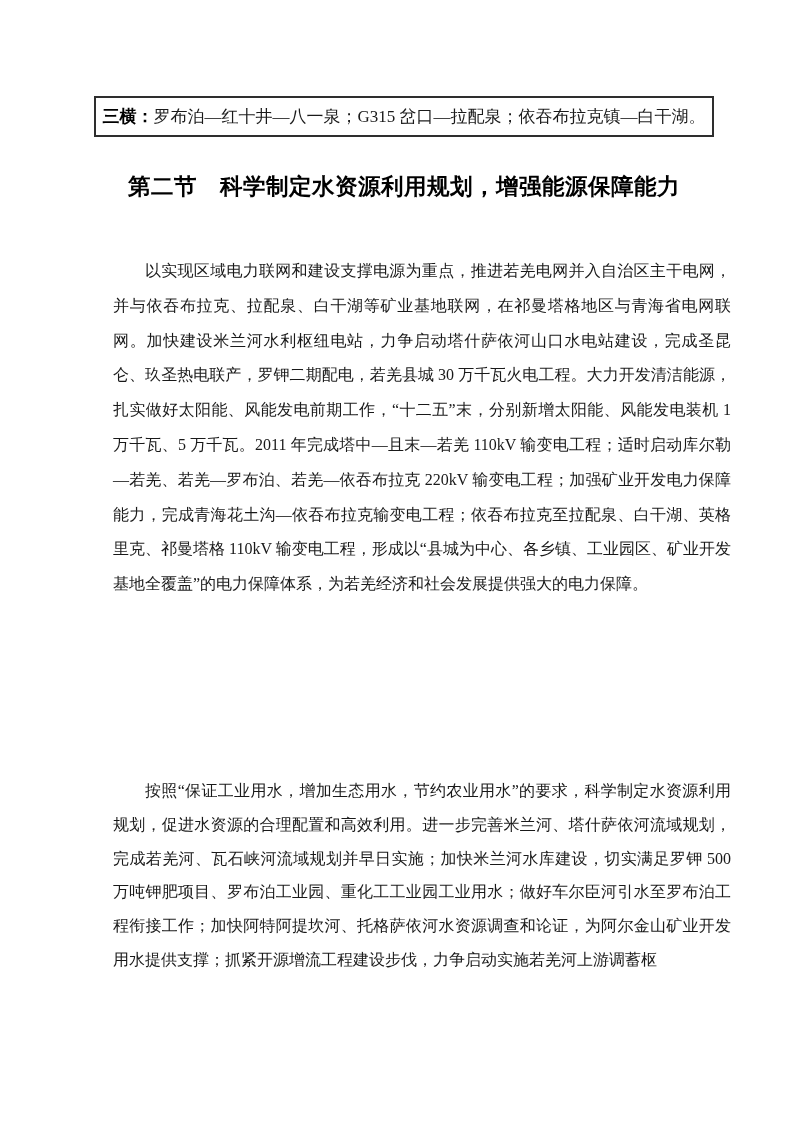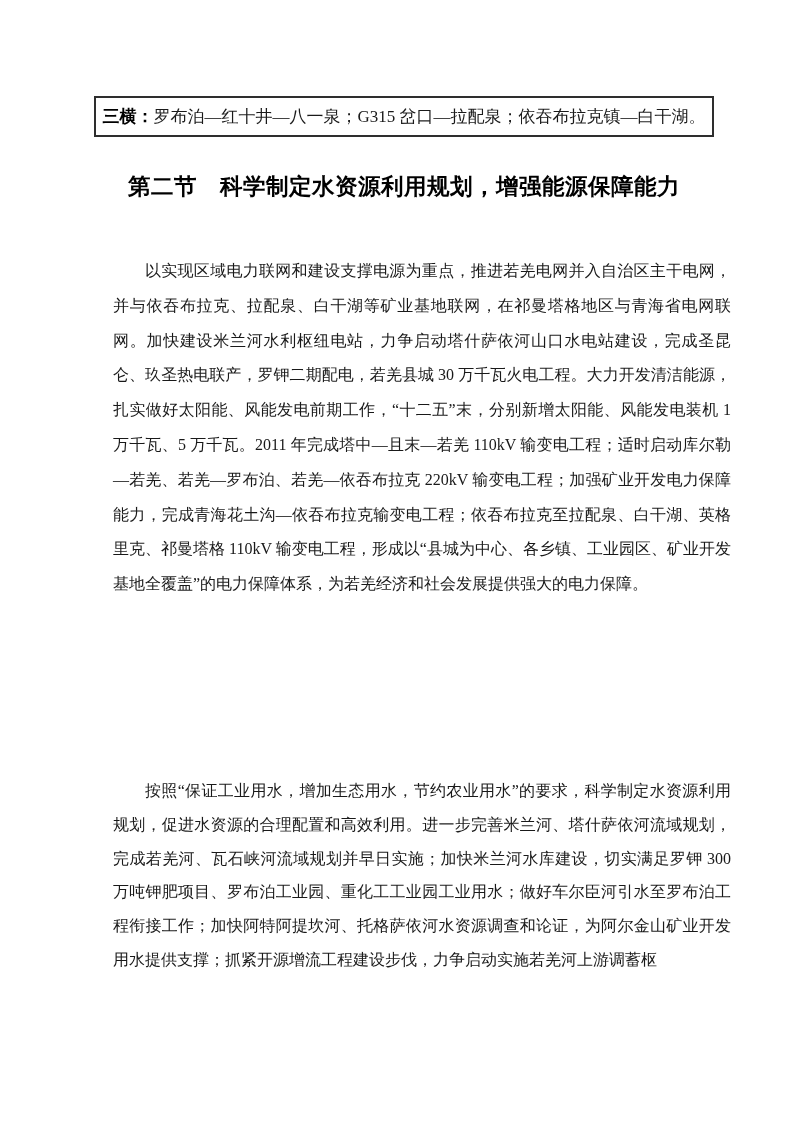--- a/index.html
+++ b/index.html
@@ -83,17 +83,17 @@
 
   <div class="callout">
     <span class="callout-label">三横：</span><span>罗布泊—红十井—八一泉；G315 岔口—拉配泉；依吞布拉克镇—白干湖。</span>
   </div>
 
   <h2 class="section-heading heading-pos-1">第二节　科学制定水资源利用规划，增强能源保障能力</h2>
 
   <p class="body-para para-pos-1">以实现区域电力联网和建设支撑电源为重点，推进若羌电网并入自治区主干电网，并与依吞布拉克、拉配泉、白干湖等矿业基地联网，在祁曼塔格地区与青海省电网联网。加快建设米兰河水利枢纽电站，力争启动塔什萨依河山口水电站建设，完成圣昆仑、玖圣热电联产，罗钾二期配电，若羌县城 30 万千瓦火电工程。大力开发清洁能源，扎实做好太阳能、风能发电前期工作，“十二五”末，分别新增太阳能、风能发电装机 1 万千瓦、5 万千瓦。2011 年完成塔中—且末—若羌 110kV 输变电工程；适时启动库尔勒—若羌、若羌—罗布泊、若羌—依吞布拉克 220kV 输变电工程；加强矿业开发电力保障能力，完成青海花土沟—依吞布拉克输变电工程；依吞布拉克至拉配泉、白干湖、英格里克、祁曼塔格 110kV 输变电工程，形成以“县城为中心、各乡镇、工业园区、矿业开发基地全覆盖”的电力保障体系，为若羌经济和社会发展提供强大的电力保障。</p>
 
 
-  <p class="body-para para-pos-2">按照“保证工业用水，增加生态用水，节约农业用水”的要求，科学制定水资源利用规划，促进水资源的合理配置和高效利用。进一步完善米兰河、塔什萨依河流域规划，完成若羌河、瓦石峡河流域规划并早日实施；加快米兰河水库建设，切实满足罗钾 300 万吨钾肥项目、罗布泊工业园、重化工工业园工业用水；做好车尔臣河引水至罗布泊工程衔接工作；加快阿特阿提坎河、托格萨依河水资源调查和论证，为阿尔金山矿业开发用水提供支撑；抓紧开源增流工程建设步伐，力争启动实施若羌河上游调蓄枢</p>
+  <p class="body-para para-pos-2">按照“保证工业用水，增加生态用水，节约农业用水”的要求，科学制定水资源利用规划，促进水资源的合理配置和高效利用。进一步完善米兰河、塔什萨依河流域规划，完成若羌河、瓦石峡河流域规划并早日实施；加快米兰河水库建设，切实满足罗钾 500 万吨钾肥项目、罗布泊工业园、重化工工业园工业用水；做好车尔臣河引水至罗布泊工程衔接工作；加快阿特阿提坎河、托格萨依河水资源调查和论证，为阿尔金山矿业开发用水提供支撑；抓紧开源增流工程建设步伐，力争启动实施若羌河上游调蓄枢</p>
 
   <div class="page-number">20</div>
 
 </div>
 
 </body></html>

